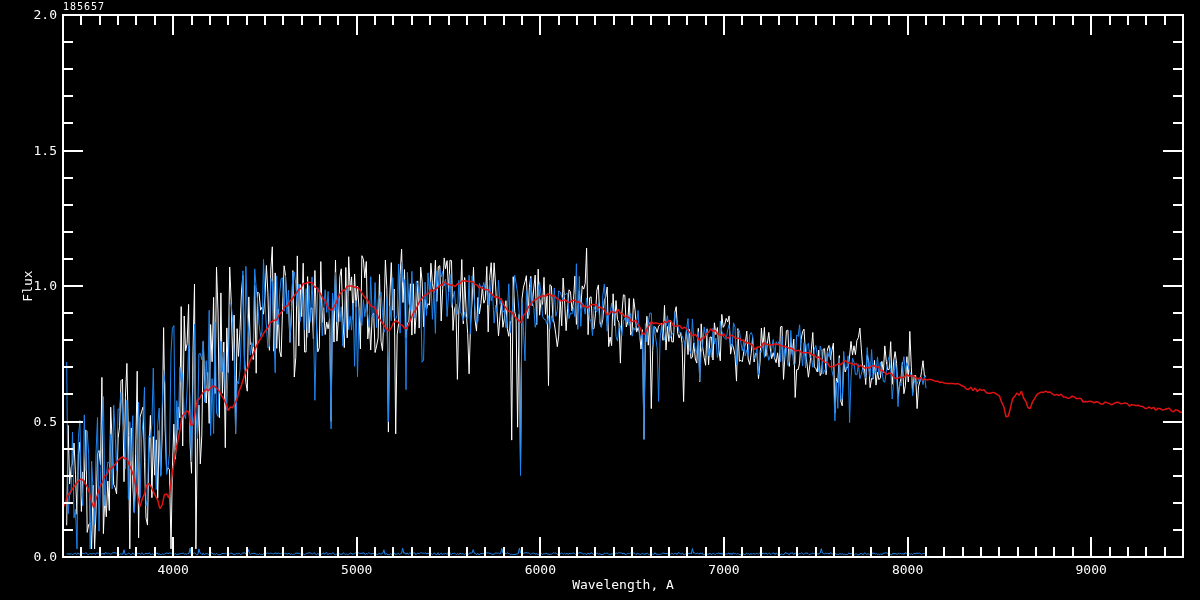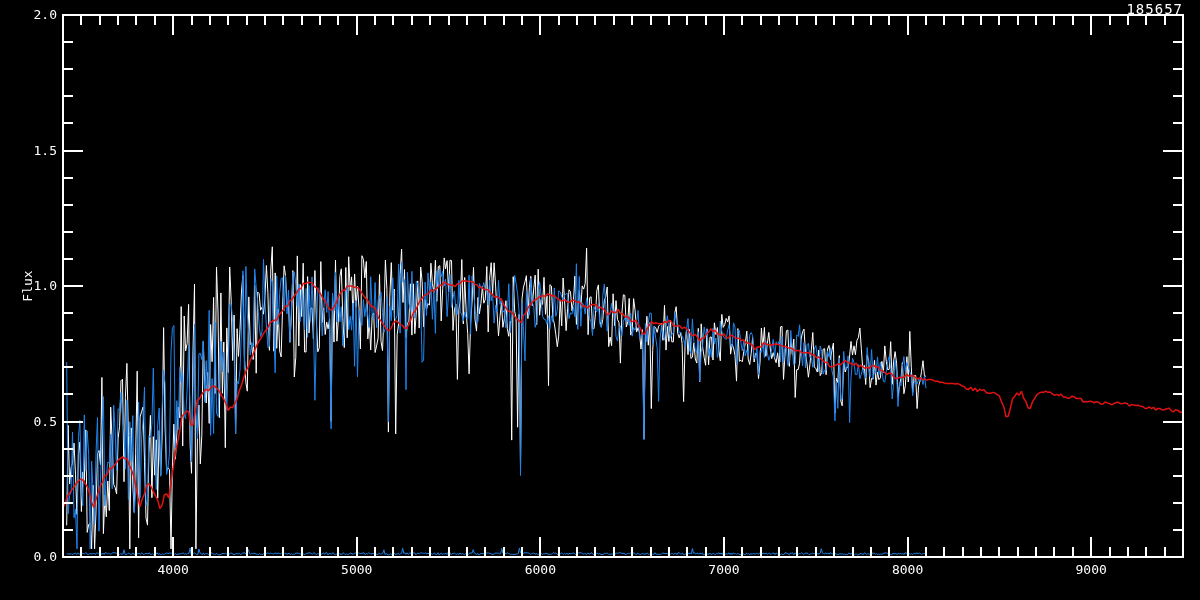--- a/index.html
+++ b/index.html
@@ -1,31 +1,32 @@
 <!DOCTYPE html>
 <html><head>
 <meta charset="utf-8">
 <style>
   html,body{margin:0;padding:0;background:#000;}
   .stage{position:relative;width:1200px;height:600px;background:#000;overflow:hidden;
          font-family:"DejaVu Sans Mono","Liberation Mono",monospace;color:#fff;}
-  .chart-title{position:absolute;top:1px;left:63px;width:1120px;text-align:right;
-               font-size:14px;letter-spacing:1px;}
+  .chart-title{position:absolute;top:1px;left:63px;width:1120px;text-align:left;
+               font-size:10px;letter-spacing:1px;}
   .x-label{position:absolute;top:577px;left:63px;width:1120px;text-align:center;font-size:13px;}
   .y-label{position:absolute;top:286px;left:27px;transform:translate(-50%,-50%) rotate(-90deg);
            font-size:13px;white-space:nowrap;}
   svg{position:absolute;top:0;left:0;}
   text{font-family:"DejaVu Sans Mono","Liberation Mono",monospace;}
 </style>
 </head>
 <body>
 
 <div class="stage">
   <div class="chart-title">185657</div>
   <div class="y-label">Flux</div>
+  <div class="x-label">Wavelength, A</div>
   <svg id="plot" width="1200" height="600" xmlns="http://www.w3.org/2000/svg">
       <polyline points="66.7,525.3 68.1,425.3 69.6,484.0 71.1,467.4 72.5,463.2 74.0,443.1 75.5,474.8 77.0,514.4 78.4,454.2 79.9,442.1 81.4,511.5 82.8,471.9 84.3,480.4 85.8,429.9 87.2,532.4 88.7,524.4 90.2,523.3 91.6,548.9 93.1,485.1 94.6,548.9 96.0,510.8 97.5,453.6 99.0,450.4 100.5,464.7 101.9,377.4 103.4,533.6 104.9,495.1 106.3,516.8 107.8,481.0 109.3,510.5 110.7,407.1 112.2,443.2 113.7,484.4 115.1,487.5 116.6,493.9 118.1,438.5 119.6,426.3 121.0,380.8 122.5,379.2 124.0,481.7 125.4,397.6 126.9,363.4 128.4,435.5 129.8,548.9 131.3,427.9 132.8,484.2 134.2,511.8 135.7,453.2 137.2,371.2 138.6,537.8 140.1,417.2 141.6,411.4 143.1,407.0 144.5,461.3 146.0,517.9 147.5,525.1 148.9,453.5 150.4,415.4 151.9,497.7 153.3,436.6 154.8,475.2 156.3,439.8 157.7,498.2 159.2,430.4 160.7,475.4 162.1,437.5 163.6,327.6 165.1,427.3 166.6,471.0 168.0,467.7 169.5,469.7 171.0,548.9 172.4,468.2 173.9,424.1 175.4,459.2 176.8,433.9 178.3,407.1 179.8,417.8 181.2,306.6 182.7,446.0 184.2,316.0 185.6,350.9 187.1,343.7 188.6,304.4 190.1,443.7 191.5,473.3 193.0,351.3 194.5,284.1 195.9,548.9 197.4,439.0 198.9,405.1 200.3,463.9 201.8,435.8 203.3,341.5 204.7,384.8 206.2,403.0 207.7,372.5 209.2,423.4 210.6,324.5 212.1,361.7 213.6,297.4 215.0,393.6 216.5,267.2 218.0,312.0 219.4,417.6 220.9,292.9 222.4,393.3 223.8,342.0 225.3,447.7 226.8,327.9 228.2,372.5 229.7,267.0 231.2,301.2 232.7,360.5 234.1,315.1 235.6,433.5 237.1,328.7 238.5,356.4 240.0,329.5 241.5,291.0 242.9,275.4 244.4,356.1 245.9,382.6 247.3,391.2 248.8,296.9 250.3,343.9 251.7,345.4 253.2,359.5 254.7,285.5 256.2,373.2 257.6,292.0 259.1,293.5 260.6,310.2 262.0,307.2 263.5,314.2 265.0,295.7 266.4,265.5 267.9,292.8 269.4,350.3 270.8,270.0 272.3,246.8 273.8,351.2 275.2,272.9 276.7,348.3 278.2,309.1 279.7,351.0 281.1,356.9 282.6,307.7 284.1,265.8 285.5,275.5 287.0,306.4 288.5,302.6 289.9,342.2 291.4,315.7 292.9,270.6 294.3,377.0 295.8,357.3 297.3,255.9 298.8,346.0 300.2,284.4 301.7,316.6 303.2,263.2 304.6,352.0 306.1,351.9 307.6,276.6 309.0,333.0 310.5,308.7 312.0,307.9 313.4,338.8 314.9,270.5 316.4,320.6 317.8,351.8 319.3,347.7 320.8,261.6 322.3,322.5 323.7,307.8 325.2,334.5 326.7,322.1 328.1,328.8 329.6,318.8 331.1,421.4 332.5,298.1 334.0,342.1 335.5,260.2 336.9,341.2 338.4,318.9 339.9,276.5 341.3,268.8 342.8,317.7 344.3,347.6 345.8,267.5 347.2,337.8 348.7,256.7 350.2,290.7 351.6,276.9 353.1,319.5 354.6,274.1 356.0,307.2 357.5,286.0 359.0,307.8 360.4,348.9 361.9,255.7 363.4,259.3 364.8,277.9 366.3,261.5 367.8,338.9 369.3,320.6 370.7,350.0 372.2,315.2 373.7,313.0 375.1,352.5 376.6,345.9 378.1,337.9 379.5,274.5 381.0,341.3 382.5,350.6 383.9,317.7 385.4,260.1 386.9,289.4 388.4,432.1 389.8,296.9 391.3,262.6 392.8,310.2 394.2,289.0 395.7,433.9 397.2,334.4 398.6,323.7 400.1,274.5 401.6,249.1 403.0,302.5 404.5,269.5 406.0,337.6 407.4,322.9 408.9,321.5 410.4,283.8 411.9,335.1 413.3,283.8 414.8,333.7 416.3,312.0 417.7,280.9 419.2,328.1 420.7,267.0 422.1,281.1 423.6,327.0 425.1,299.7 426.5,309.4 428.0,303.6 429.5,305.2 430.9,263.2 432.4,283.5 433.9,292.4 435.4,260.3 436.8,301.4 438.3,266.6 439.8,265.7 441.2,321.0 442.7,288.7 444.2,257.9 445.6,268.8 447.1,260.6 448.6,292.0 450.0,260.2 451.5,260.6 453.0,330.4 454.4,309.9 455.9,304.4 457.4,379.4 458.9,309.3 460.3,300.2 461.8,259.5 463.3,323.9 464.7,277.5 466.2,311.8 467.7,333.5 469.1,373.8 470.6,323.4 472.1,301.0 473.5,267.3 475.0,319.2 476.5,331.1 478.0,297.4 479.4,313.8 480.9,303.6 482.4,286.1 483.8,303.2 485.3,299.3 486.8,266.5 488.2,331.9 489.7,278.3 491.2,262.7 492.6,293.7 494.1,262.8 495.6,285.9 497.0,312.0 498.5,335.9 500.0,316.5 501.5,302.6 502.9,327.3 504.4,318.5 505.9,300.7 507.3,328.7 508.8,336.3 510.3,321.2 511.7,440.1 513.2,276.7 514.7,311.5 516.1,318.2 517.6,427.2 519.1,314.4 520.5,466.8 522.0,298.7 523.5,287.1 525.0,281.7 526.4,275.7 527.9,318.6 529.4,287.4 530.8,276.4 532.3,305.7 533.8,287.9 535.2,275.1 536.7,324.5 538.2,269.2 539.6,315.2 541.1,299.7 542.6,304.5 544.0,277.3 545.5,314.3 547.0,295.8 548.5,385.6 549.9,284.7 551.4,286.0 552.9,318.7 554.3,323.5 555.8,334.3 557.3,346.7 558.7,336.1 560.2,299.8 561.7,325.8 563.1,278.0 564.6,301.1 566.1,330.7 567.6,308.4 569.0,289.8 570.5,291.9 572.0,310.9 573.4,302.3 574.9,276.2 576.4,324.4 577.8,311.1 579.3,290.6 580.8,308.5 582.2,285.9 583.7,289.1 585.2,283.4 586.6,248.2 588.1,334.7 589.6,297.7 591.1,296.8 592.5,328.8 594.0,328.6 595.5,313.5 596.9,290.2 598.4,284.9 599.9,321.4 601.3,327.0 602.8,319.4 604.3,300.5 605.7,297.0 607.2,287.0 608.7,346.6 610.1,337.0 611.6,345.6 613.1,293.8 614.6,325.6 616.0,300.6 617.5,319.5 619.0,322.6 620.4,363.1 621.9,313.2 623.4,294.8 624.8,295.3 626.3,327.0 627.8,321.8 629.2,298.4 630.7,335.1 632.2,330.9 633.6,298.6 635.1,310.6 636.6,332.1 638.1,327.7 639.5,332.8 641.0,349.1 642.5,329.7 643.9,438.9 645.4,337.7 646.9,316.3 648.3,345.2 649.8,322.7 651.3,408.6 652.7,350.3 654.2,326.1 655.7,327.7 657.2,332.4 658.6,326.2 660.1,324.6 661.6,323.0 663.0,340.3 664.5,305.4 666.0,350.1 667.4,326.5 668.9,341.5 670.4,320.1 671.8,341.9 673.3,341.9 674.8,312.7 676.2,306.7 677.7,333.1 679.2,337.9 680.7,332.5 682.1,343.5 683.6,401.6 685.1,342.9 686.5,329.9 688.0,354.6 689.5,329.4 690.9,358.4 692.4,357.2 693.9,342.9 695.3,359.0 696.8,363.1 698.3,328.3 699.7,381.7 701.2,323.8 702.7,347.4 704.2,357.6 705.6,365.3 707.1,328.8 708.6,364.7 710.0,337.0 711.5,337.2 713.0,360.0 714.4,322.8 715.9,334.5 717.4,327.5 718.8,349.8 720.3,360.8 721.8,314.4 723.2,327.4 724.7,324.8 726.2,318.4 727.7,321.9 729.1,315.9 730.6,354.1 732.1,343.9 733.5,347.8 735.0,355.4 736.5,381.1 737.9,328.6 739.4,361.2 740.9,360.3 742.3,361.8 743.8,351.3 745.3,343.0 746.8,331.1 748.2,359.0 749.7,364.5 751.2,353.3 752.6,337.5 754.1,362.0 755.6,353.3 757.0,354.2 758.5,378.6 760.0,362.6 761.4,328.0 762.9,347.8 764.4,327.4 765.8,356.3 767.3,343.5 768.8,332.4 770.3,348.9 771.7,358.6 773.2,352.7 774.7,358.5 776.1,362.7 777.6,352.8 779.1,367.0 780.5,326.9 782.0,326.3 783.5,379.4 784.9,356.2 786.4,330.8 787.9,330.1 789.3,366.4 790.8,338.0 792.3,354.4 793.8,339.1 795.2,397.5 796.7,369.7 798.2,369.5 799.6,363.2 801.1,339.3 802.6,331.6 804.0,329.1 805.5,353.5 807.0,364.0 808.4,377.2 809.9,364.7 811.4,349.3 812.8,332.5 814.3,366.9 815.8,368.5 817.3,372.0 818.7,350.0 820.2,375.6 821.7,372.6 823.1,349.3 824.6,348.6 826.1,374.7 827.5,349.0 829.0,345.5 830.5,359.6 831.9,350.6 833.4,343.1 834.9,413.1 836.4,378.3 837.8,382.5 839.3,355.6 840.8,401.1 842.2,405.8 843.7,360.6 845.2,372.0 846.6,367.5 848.1,367.3 849.6,356.1 851.0,341.4 852.5,355.1 854.0,345.8 855.4,354.7 856.9,340.5 858.4,337.6 859.9,328.1 861.3,348.5 862.8,370.0 864.3,365.3 865.7,384.5 867.2,355.1 868.7,360.9 870.1,387.7 871.6,378.3 873.1,379.1 874.5,360.4 876.0,385.1 877.5,372.3 878.9,379.6 880.4,377.8 881.9,361.4 883.4,372.5 884.8,345.9 886.3,361.7 887.8,369.8 889.2,369.3 890.7,341.7 892.2,384.3 893.6,361.5 895.1,351.6 896.6,363.4 898.0,397.3 899.5,384.9 901.0,378.3 902.4,362.4 903.9,393.7 905.4,385.5 906.9,356.7 908.3,382.0 909.8,331.4 911.3,367.1 912.7,392.4 914.2,375.8 915.7,375.5 917.1,408.6 918.6,386.2 920.1,380.8 921.5,371.6 923.0,360.7 924.5,376.6 926.0,375.9" fill="none" stroke="#ffffff" stroke-width="1" stroke-linejoin="bevel"></polyline>
       <polyline points="66.7,362.0 68.1,513.9 69.6,495.2 71.1,492.4 72.5,432.1 74.0,517.8 75.5,509.0 77.0,548.9 78.4,437.7 79.9,420.4 81.4,492.5 82.8,505.6 84.3,414.9 85.8,470.7 87.2,430.8 88.7,454.7 90.2,548.9 91.6,461.0 93.1,490.9 94.6,524.4 96.0,453.1 97.5,417.5 99.0,531.2 100.5,478.0 101.9,440.5 103.4,396.6 104.9,505.9 106.3,476.4 107.8,462.1 109.3,463.1 110.7,434.2 112.2,488.8 113.7,405.2 115.1,431.2 116.6,470.7 118.1,408.8 119.6,410.2 121.0,392.6 122.5,416.4 124.0,432.7 125.4,469.1 126.9,400.2 128.4,499.3 129.8,421.8 131.3,461.2 132.8,415.6 134.2,513.1 135.7,491.7 137.2,452.4 138.6,402.0 140.1,497.9 141.6,438.6 143.1,420.3 144.5,387.0 146.0,505.9 147.5,498.7 148.9,435.8 150.4,437.7 151.9,424.3 153.3,368.0 154.8,449.0 156.3,489.7 157.7,425.0 159.2,408.0 160.7,476.3 162.1,408.4 163.6,370.0 165.1,383.5 166.6,474.4 168.0,467.4 169.5,453.2 171.0,352.2 172.4,328.3 173.9,325.5 175.4,447.9 176.8,400.7 178.3,429.9 179.8,367.3 181.2,382.2 182.7,373.5 184.2,414.8 185.6,418.6 187.1,390.0 188.6,345.5 190.1,420.0 191.5,462.0 193.0,389.2 194.5,324.1 195.9,411.2 197.4,438.7 198.9,354.0 200.3,353.3 201.8,359.6 203.3,340.9 204.7,402.2 206.2,360.7 207.7,391.7 209.2,310.3 210.6,435.5 212.1,378.6 213.6,433.5 215.0,322.0 216.5,412.9 218.0,416.5 219.4,377.8 220.9,341.3 222.4,371.7 223.8,352.2 225.3,390.3 226.8,409.3 228.2,365.4 229.7,304.1 231.2,303.6 232.7,322.1 234.1,350.7 235.6,433.6 237.1,381.2 238.5,383.8 240.0,369.8 241.5,327.9 242.9,270.8 244.4,369.0 245.9,266.4 247.3,313.8 248.8,333.5 250.3,355.1 251.7,342.4 253.2,346.9 254.7,268.9 256.2,287.9 257.6,300.5 259.1,324.7 260.6,336.5 262.0,331.9 263.5,259.4 265.0,302.5 266.4,326.0 267.9,347.7 269.4,346.5 270.8,278.6 272.3,281.7 273.8,331.3 275.2,372.8 276.7,275.9 278.2,324.6 279.7,293.2 281.1,278.7 282.6,277.9 284.1,311.2 285.5,275.8 287.0,313.9 288.5,290.0 289.9,342.5 291.4,310.7 292.9,271.9 294.3,272.1 295.8,284.2 297.3,306.2 298.8,284.0 300.2,321.5 301.7,288.4 303.2,306.2 304.6,329.7 306.1,288.6 307.6,337.4 309.0,285.5 310.5,321.6 312.0,276.9 313.4,321.1 314.9,400.3 316.4,333.4 317.8,287.8 319.3,292.4 320.8,307.3 322.3,335.8 323.7,309.6 325.2,289.8 326.7,312.5 328.1,291.5 329.6,325.1 331.1,428.9 332.5,293.0 334.0,310.7 335.5,272.5 336.9,321.9 338.4,295.1 339.9,321.7 341.3,306.7 342.8,346.0 344.3,333.7 345.8,291.2 347.2,285.8 348.7,329.7 350.2,316.2 351.6,330.2 353.1,303.0 354.6,366.3 356.0,300.5 357.5,376.7 359.0,309.8 360.4,318.6 361.9,325.5 363.4,299.5 364.8,316.7 366.3,304.3 367.8,315.3 369.3,327.4 370.7,276.7 372.2,314.6 373.7,318.6 375.1,282.5 376.6,327.6 378.1,299.8 379.5,297.6 381.0,292.2 382.5,312.3 383.9,332.6 385.4,328.4 386.9,297.5 388.4,421.7 389.8,305.9 391.3,320.8 392.8,277.8 394.2,317.5 395.7,319.4 397.2,314.9 398.6,263.9 400.1,333.1 401.6,262.3 403.0,282.2 404.5,279.5 406.0,389.7 407.4,272.3 408.9,302.8 410.4,310.7 411.9,271.3 413.3,315.9 414.8,317.8 416.3,281.1 417.7,284.1 419.2,293.9 420.7,302.0 422.1,362.2 423.6,360.0 425.1,282.2 426.5,315.5 428.0,272.9 429.5,294.0 430.9,281.9 432.4,319.3 433.9,289.0 435.4,333.4 436.8,271.0 438.3,287.4 439.8,269.0 441.2,276.9 442.7,271.4 444.2,285.9 445.6,279.1 447.1,316.5 448.6,292.9 450.0,274.3 451.5,307.5 453.0,298.0 454.4,291.0 455.9,310.6 457.4,314.4 458.9,280.4 460.3,311.7 461.8,314.9 463.3,320.8 464.7,311.8 466.2,318.2 467.7,318.8 469.1,275.2 470.6,334.1 472.1,276.0 473.5,288.1 475.0,309.0 476.5,323.5 478.0,321.2 479.4,283.5 480.9,287.8 482.4,288.8 483.8,282.5 485.3,290.3 486.8,289.3 488.2,305.0 489.7,279.9 491.2,300.9 492.6,294.1 494.1,323.1 495.6,305.1 497.0,311.7 498.5,280.4 500.0,304.3 501.5,298.6 502.9,312.4 504.4,310.4 505.9,327.7 507.3,314.3 508.8,283.8 510.3,332.7 511.7,316.2 513.2,301.1 514.7,275.2 516.1,283.5 517.6,293.7 519.1,312.0 520.5,475.5 522.0,302.3 523.5,330.4 525.0,360.9 526.4,290.8 527.9,311.6 529.4,315.1 530.8,278.2 532.3,302.4 533.8,307.4 535.2,327.3 536.7,321.2 538.2,289.6 539.6,281.9 541.1,295.8 542.6,316.5 544.0,319.2 545.5,319.7 547.0,324.2 548.5,315.7 549.9,328.8 551.4,315.7 552.9,321.9 554.3,287.9 555.8,316.3 557.3,310.4 558.7,290.8 560.2,292.1 561.7,296.7 563.1,300.1 564.6,295.3 566.1,293.7 567.6,293.6 569.0,318.6 570.5,312.9 572.0,314.1 573.4,307.3 574.9,316.6 576.4,263.7 577.8,329.3 579.3,276.4 580.8,326.3 582.2,302.7 583.7,305.3 585.2,314.1 586.6,297.9 588.1,308.6 589.6,318.4 591.1,321.4 592.5,335.5 594.0,306.6 595.5,310.6 596.9,311.6 598.4,303.1 599.9,323.9 601.3,327.5 602.8,295.6 604.3,284.2 605.7,304.8 607.2,331.1 608.7,314.9 610.1,314.2 611.6,303.2 613.1,314.2 614.6,310.5 616.0,336.4 617.5,341.1 619.0,328.3 620.4,325.8 621.9,335.6 623.4,321.3 624.8,318.1 626.3,321.8 627.8,314.9 629.2,325.4 630.7,313.5 632.2,336.2 633.6,327.5 635.1,330.3 636.6,321.9 638.1,310.4 639.5,338.3 641.0,335.3 642.5,334.7 643.9,439.8 645.4,323.7 646.9,342.0 648.3,322.8 649.8,313.1 651.3,313.2 652.7,345.0 654.2,326.2 655.7,337.9 657.2,348.2 658.6,401.4 660.1,338.0 661.6,325.1 663.0,334.4 664.5,340.2 666.0,326.7 667.4,315.7 668.9,329.8 670.4,338.1 671.8,334.1 673.3,333.4 674.8,312.9 676.2,320.6 677.7,324.2 679.2,332.7 680.7,332.7 682.1,336.2 683.6,339.4 685.1,346.5 686.5,329.9 688.0,318.6 689.5,350.4 690.9,353.5 692.4,318.9 693.9,341.8 695.3,349.6 696.8,353.0 698.3,331.9 699.7,381.2 701.2,352.1 702.7,344.3 704.2,327.0 705.6,336.1 707.1,329.4 708.6,355.8 710.0,348.0 711.5,357.3 713.0,328.3 714.4,344.1 715.9,338.1 717.4,357.5 718.8,350.7 720.3,321.1 721.8,331.5 723.2,336.1 724.7,338.4 726.2,339.4 727.7,329.9 729.1,324.7 730.6,344.3 732.1,347.3 733.5,322.8 735.0,327.1 736.5,364.7 737.9,330.0 739.4,330.5 740.9,342.6 742.3,350.8 743.8,341.4 745.3,355.9 746.8,349.9 748.2,355.8 749.7,335.0 751.2,332.5 752.6,335.9 754.1,359.0 755.6,357.1 757.0,347.6 758.5,374.5 760.0,350.6 761.4,352.3 762.9,343.6 764.4,357.5 765.8,341.2 767.3,352.8 768.8,360.3 770.3,355.6 771.7,348.9 773.2,339.4 774.7,357.7 776.1,341.8 777.6,344.5 779.1,341.5 780.5,361.7 782.0,336.3 783.5,363.0 784.9,348.4 786.4,347.8 787.9,365.4 789.3,361.8 790.8,330.4 792.3,350.8 793.8,364.9 795.2,363.5 796.7,334.9 798.2,336.4 799.6,324.8 801.1,350.5 802.6,366.0 804.0,342.6 805.5,368.0 807.0,344.8 808.4,343.3 809.9,357.7 811.4,357.6 812.8,367.3 814.3,349.0 815.8,345.5 817.3,355.4 818.7,371.6 820.2,346.1 821.7,351.2 823.1,374.1 824.6,370.1 826.1,370.5 827.5,350.9 829.0,356.8 830.5,347.7 831.9,370.6 833.4,377.0 834.9,420.8 836.4,381.0 837.8,408.4 839.3,358.0 840.8,399.8 842.2,399.3 843.7,351.4 845.2,368.7 846.6,369.7 848.1,355.8 849.6,422.6 851.0,378.3 852.5,358.2 854.0,362.4 855.4,374.6 856.9,374.6 858.4,364.5 859.9,378.7 861.3,374.3 862.8,368.5 864.3,375.3 865.7,378.0 867.2,347.5 868.7,366.5 870.1,376.8 871.6,349.6 873.1,378.6 874.5,370.6 876.0,372.7 877.5,356.9 878.9,374.7 880.4,362.0 881.9,370.2 883.4,381.5 884.8,382.1 886.3,371.7 887.8,361.1 889.2,356.5 890.7,368.3 892.2,399.0 893.6,383.2 895.1,359.9 896.6,372.7 898.0,406.6 899.5,382.8 901.0,385.9 902.4,366.1 903.9,356.6 905.4,372.2 906.9,362.6 908.3,366.6 909.8,371.6 911.3,375.9 912.7,395.7 914.2,380.5 915.7,383.7 917.1,384.2 918.6,379.3 920.1,380.7 921.5,377.1 923.0,384.6 924.5,375.8 926.0,388.3" fill="none" stroke="#1f85ee" stroke-width="1" stroke-linejoin="bevel"></polyline>
       <polyline points="66.7,553.9 67.8,553.8 68.9,553.9 70.0,554.4 71.1,553.4 72.2,554.5 73.3,554.1 74.4,553.4 75.5,553.2 76.6,554.5 77.7,552.8 78.8,554.1 79.9,553.9 81.0,554.0 82.1,553.3 83.2,553.4 84.3,553.9 85.4,553.0 86.5,552.9 87.6,554.5 88.7,554.5 89.8,553.5 90.9,553.8 92.0,554.1 93.1,553.3 94.2,553.4 95.3,554.6 96.4,552.9 97.5,553.1 98.6,553.4 99.7,553.5 100.8,553.5 101.9,554.3 103.0,553.1 104.1,554.6 105.2,552.7 106.3,552.8 107.4,554.0 108.5,553.1 109.6,553.8 110.7,554.2 111.8,553.6 112.9,552.7 114.0,552.7 115.1,553.0 116.2,553.0 117.3,553.8 118.4,554.8 119.6,554.4 120.7,553.8 121.8,554.2 122.9,554.0 124.0,549.8 125.1,554.5 126.2,554.4 127.3,554.2 128.4,553.1 129.5,553.4 130.6,554.7 131.7,554.4 132.8,552.8 133.9,554.4 135.0,554.2 136.1,553.6 137.2,553.4 138.3,553.6 139.4,553.5 140.5,554.5 141.6,552.8 142.7,553.5 143.8,554.8 144.9,553.6 146.0,553.4 147.1,553.5 148.2,553.9 149.3,552.7 150.4,554.4 151.5,554.3 152.6,553.8 153.7,554.8 154.8,554.7 155.9,554.2 157.0,552.7 158.1,554.4 159.2,553.6 160.3,554.5 161.4,554.5 162.5,553.8 163.6,554.5 164.7,554.0 165.8,553.3 166.9,552.9 168.0,553.7 169.1,553.1 170.2,553.0 171.3,553.3 172.4,552.8 173.5,553.6 174.6,554.1 175.7,553.7 176.8,554.7 177.9,554.0 179.0,554.3 180.1,553.7 181.2,553.5 182.3,553.4 183.4,552.9 184.5,554.3 185.6,553.6 186.8,554.4 187.9,553.3 189.0,553.4 190.1,548.1 191.2,554.8 192.3,554.0 193.4,553.5 194.5,552.8 195.6,553.7 196.7,554.6 197.8,554.7 198.9,549.0 200.0,552.8 201.1,553.5 202.2,554.8 203.3,552.9 204.4,554.5 205.5,553.8 206.6,553.6 207.7,553.7 208.8,554.6 209.9,554.3 211.0,552.8 212.1,553.1 213.2,554.1 214.3,553.9 215.4,554.6 216.5,553.2 217.6,554.5 218.7,554.8 219.8,554.5 220.9,554.4 222.0,553.7 223.1,553.3 224.2,553.9 225.3,553.1 226.4,553.7 227.5,553.0 228.6,554.2 229.7,554.1 230.8,552.9 231.9,553.3 233.0,554.2 234.1,554.3 235.2,554.6 236.3,553.2 237.4,554.3 238.5,552.9 239.6,554.0 240.7,554.6 241.8,553.7 242.9,552.9 244.0,552.9 245.1,552.9 246.2,554.3 247.3,552.7 248.4,549.6 249.5,553.6 250.6,554.2 251.7,553.2 252.8,553.6 254.0,553.2 255.1,553.6 256.2,554.0 257.3,554.3 258.4,554.5 259.5,553.4 260.6,554.5 261.7,554.2 262.8,554.8 263.9,553.3 265.0,553.0 266.1,553.6 267.2,553.0 268.3,553.2 269.4,553.6 270.5,553.2 271.6,553.4 272.7,553.8 273.8,554.0 274.9,553.1 276.0,553.1 277.1,553.7 278.2,553.0 279.3,553.4 280.4,553.7 281.5,553.1 282.6,553.9 283.7,554.5 284.8,553.4 285.9,553.3 287.0,554.3 288.1,553.7 289.2,553.1 290.3,554.7 291.4,553.6 292.5,554.5 293.6,554.3 294.7,554.2 295.8,552.8 296.9,553.3 298.0,553.3 299.1,553.1 300.2,554.0 301.3,554.0 302.4,554.4 303.5,554.0 304.6,554.7 305.7,554.1 306.8,553.2 307.9,553.3 309.0,552.8 310.1,552.9 311.2,553.4 312.3,554.3 313.4,553.1 314.5,552.7 315.6,554.4 316.7,554.5 317.8,553.5 318.9,554.2 320.0,553.8 321.2,554.3 322.3,553.8 323.4,552.7 324.5,554.4 325.6,552.8 326.7,552.7 327.8,554.7 328.9,553.9 330.0,553.2 331.1,554.4 332.2,553.1 333.3,552.8 334.4,554.5 335.5,554.7 336.6,554.0 337.7,553.8 338.8,552.9 339.9,554.3 341.0,554.0 342.1,554.5 343.2,552.8 344.3,553.6 345.4,554.6 346.5,554.0 347.6,554.8 348.7,554.2 349.8,553.4 350.9,553.0 352.0,554.1 353.1,554.0 354.2,553.9 355.3,552.8 356.4,552.8 357.5,553.0 358.6,552.9 359.7,553.4 360.8,553.5 361.9,553.2 363.0,553.1 364.1,552.9 365.2,554.7 366.3,553.5 367.4,553.9 368.5,552.8 369.6,553.4 370.7,553.8 371.8,553.8 372.9,553.4 374.0,553.7 375.1,554.3 376.2,554.2 377.3,554.6 378.4,553.9 379.5,553.3 380.6,554.0 381.7,553.9 382.8,553.1 383.9,549.8 385.0,554.5 386.1,553.5 387.2,554.4 388.4,554.6 389.5,554.8 390.6,553.6 391.7,554.6 392.8,554.4 393.9,552.7 395.0,554.3 396.1,554.2 397.2,554.1 398.3,553.2 399.4,554.4 400.5,553.8 401.6,553.3 402.7,548.3 403.8,553.3 404.9,552.8 406.0,554.3 407.1,552.8 408.2,554.4 409.3,553.3 410.4,552.8 411.5,554.8 412.6,553.8 413.7,552.8 414.8,552.9 415.9,554.8 417.0,553.5 418.1,553.1 419.2,553.9 420.3,552.9 421.4,552.9 422.5,553.2 423.6,553.2 424.7,553.4 425.8,552.7 426.9,554.1 428.0,552.9 429.1,554.3 430.2,554.0 431.3,553.5 432.4,554.5 433.5,553.4 434.6,552.9 435.7,554.5 436.8,554.6 437.9,552.7 439.0,554.7 440.1,554.3 441.2,552.9 442.3,554.5 443.4,553.8 444.5,554.1 445.6,552.9 446.7,554.4 447.8,553.9 448.9,549.5 450.0,553.1 451.1,554.8 452.2,553.5 453.3,553.5 454.4,553.1 455.6,554.0 456.7,554.4 457.8,553.5 458.9,554.7 460.0,553.0 461.1,554.1 462.2,553.7 463.3,553.9 464.4,554.8 465.5,553.6 466.6,554.3 467.7,554.0 468.8,554.2 469.9,552.7 471.0,553.3 472.1,552.9 473.2,549.6 474.3,553.1 475.4,553.4 476.5,554.8 477.6,553.1 478.7,554.7 479.8,554.6 480.9,553.2 482.0,553.8 483.1,553.6 484.2,553.5 485.3,554.0 486.4,553.1 487.5,552.9 488.6,553.0 489.7,553.5 490.8,553.1 491.9,554.6 493.0,554.2 494.1,554.3 495.2,553.0 496.3,553.0 497.4,553.3 498.5,553.2 499.6,553.8 500.7,553.4 501.8,548.4 502.9,553.3 504.0,553.3 505.1,553.2 506.2,553.7 507.3,552.8 508.4,553.5 509.5,553.6 510.6,554.8 511.7,554.2 512.8,554.7 513.9,554.3 515.0,554.5 516.1,554.1 517.2,553.9 518.3,553.6 519.4,548.0 520.5,552.7 521.6,553.6 522.8,553.5 523.9,553.3 525.0,552.7 526.1,552.7 527.2,553.0 528.3,552.8 529.4,553.4 530.5,554.2 531.6,553.7 532.7,553.2 533.8,553.3 534.9,553.8 536.0,554.1 537.1,553.6 538.2,554.7 539.3,553.4 540.4,553.2 541.5,553.3 542.6,554.6 543.7,553.6 544.8,554.0 545.9,552.9 547.0,554.2 548.1,553.8 549.2,554.6 550.3,554.2 551.4,554.3 552.5,553.4 553.6,552.7 554.7,553.3 555.8,552.9 556.9,554.0 558.0,554.5 559.1,553.3 560.2,554.0 561.3,553.0 562.4,553.3 563.5,554.3 564.6,553.3 565.7,554.3 566.8,553.0 567.9,554.6 569.0,553.6 570.1,553.5 571.2,553.8 572.3,553.3 573.4,553.0 574.5,553.4 575.6,554.7 576.7,553.2 577.8,553.5 578.9,552.9 580.0,552.8 581.1,552.7 582.2,553.6 583.3,554.1 584.4,553.7 585.5,553.9 586.6,554.7 587.7,553.0 588.8,553.6 590.0,554.1 591.1,552.7 592.2,553.2 593.3,554.5 594.4,553.9 595.5,552.9 596.6,553.4 597.7,553.3 598.8,554.2 599.9,553.6 601.0,554.6 602.1,554.4 603.2,554.7 604.3,553.1 605.4,553.5 606.5,553.2 607.6,553.2 608.7,554.3 609.8,554.2 610.9,554.1 612.0,554.1 613.1,553.8 614.2,553.1 615.3,553.9 616.4,552.7 617.5,553.9 618.6,552.7 619.7,552.7 620.8,553.1 621.9,553.0 623.0,553.8 624.1,553.0 625.2,554.6 626.3,554.3 627.4,553.5 628.5,553.4 629.6,553.6 630.7,552.8 631.8,553.0 632.9,553.0 634.0,553.0 635.1,553.6 636.2,554.8 637.3,553.1 638.4,553.7 639.5,554.2 640.6,554.3 641.7,553.9 642.8,553.2 643.9,554.5 645.0,553.8 646.1,554.0 647.2,553.1 648.3,554.1 649.4,554.3 650.5,554.1 651.6,554.5 652.7,554.0 653.8,554.5 654.9,552.7 656.0,554.0 657.2,554.3 658.3,554.3 659.4,554.4 660.5,554.3 661.6,553.8 662.7,553.1 663.8,553.2 664.9,553.6 666.0,553.4 667.1,553.8 668.2,553.6 669.3,554.1 670.4,554.5 671.5,553.2 672.6,553.6 673.7,554.3 674.8,553.5 675.9,553.2 677.0,554.6 678.1,552.7 679.2,552.9 680.3,553.8 681.4,554.0 682.5,553.0 683.6,554.8 684.7,554.6 685.8,553.9 686.9,554.7 688.0,553.1 689.1,553.8 690.2,552.9 691.3,554.1 692.4,548.5 693.5,553.2 694.6,552.7 695.7,554.1 696.8,553.4 697.9,553.2 699.0,554.3 700.1,552.9 701.2,553.9 702.3,553.0 703.4,554.8 704.5,554.5 705.6,554.8 706.7,554.5 707.8,554.0 708.9,554.2 710.0,553.0 711.1,554.5 712.2,554.0 713.3,553.4 714.4,554.1 715.5,554.6 716.6,553.3 717.7,554.0 718.8,552.7 719.9,554.2 721.0,552.9 722.1,554.6 723.2,552.7 724.4,554.0 725.5,554.2 726.6,553.7 727.7,554.3 728.8,552.8 729.9,554.5 731.0,553.1 732.1,554.6 733.2,552.9 734.3,553.6 735.4,553.5 736.5,554.2 737.6,553.6 738.7,553.9 739.8,554.7 740.9,554.6 742.0,554.7 743.1,553.6 744.2,554.4 745.3,554.7 746.4,553.1 747.5,553.8 748.6,553.8 749.7,554.8 750.8,553.2 751.9,554.5 753.0,553.4 754.1,554.0 755.2,554.0 756.3,553.5 757.4,553.3 758.5,554.3 759.6,552.9 760.7,553.9 761.8,554.5 762.9,552.9 764.0,553.6 765.1,553.9 766.2,552.9 767.3,554.3 768.4,553.4 769.5,553.0 770.6,554.7 771.7,553.6 772.8,553.2 773.9,553.0 775.0,554.5 776.1,552.9 777.2,553.8 778.3,554.5 779.4,553.5 780.5,554.8 781.6,553.7 782.7,554.4 783.8,554.6 784.9,552.9 786.0,552.8 787.1,553.5 788.2,553.8 789.3,554.8 790.4,553.0 791.6,553.2 792.7,552.8 793.8,554.7 794.9,553.0 796.0,553.6 797.1,554.1 798.2,554.3 799.3,553.5 800.4,553.8 801.5,552.8 802.6,553.3 803.7,554.6 804.8,553.3 805.9,553.2 807.0,553.0 808.1,553.6 809.2,554.7 810.3,553.9 811.4,553.9 812.5,553.2 813.6,553.6 814.7,553.4 815.8,552.7 816.9,553.4 818.0,554.2 819.1,553.8 820.2,553.1 821.3,548.7 822.4,553.0 823.5,553.5 824.6,554.1 825.7,552.9 826.8,553.7 827.9,553.0 829.0,554.2 830.1,552.7 831.2,553.3 832.3,553.8 833.4,554.1 834.5,554.8 835.6,553.4 836.7,554.3 837.8,554.3 838.9,554.4 840.0,553.4 841.1,554.4 842.2,553.6 843.3,554.5 844.4,554.2 845.5,554.4 846.6,554.5 847.7,554.4 848.8,552.9 849.9,553.8 851.0,553.7 852.1,553.0 853.2,554.5 854.3,554.8 855.4,554.0 856.5,554.0 857.6,554.8 858.8,554.7 859.9,554.0 861.0,553.3 862.1,554.1 863.2,554.7 864.3,552.9 865.4,553.2 866.5,554.6 867.6,553.8 868.7,553.9 869.8,554.3 870.9,554.3 872.0,553.2 873.1,553.2 874.2,553.2 875.3,554.1 876.4,553.5 877.5,554.8 878.6,553.9 879.7,554.8 880.8,553.7 881.9,554.5 883.0,553.5 884.1,553.1 885.2,553.1 886.3,552.7 887.4,553.2 888.5,554.7 889.6,553.6 890.7,554.5 891.8,554.8 892.9,553.2 894.0,553.6 895.1,553.7 896.2,553.8 897.3,554.5 898.4,552.9 899.5,554.0 900.6,553.5 901.7,554.1 902.8,553.2 903.9,554.6 905.0,552.8 906.1,553.2 907.2,553.4 908.3,553.8 909.4,553.8 910.5,554.3 911.6,553.6 912.7,554.6 913.8,553.4 914.9,553.3 916.0,553.9 917.1,552.7 918.2,554.0 919.3,552.9 920.4,553.4 921.5,554.7 922.6,553.7 923.7,553.5 924.8,553.5 926.0,553.2" fill="none" stroke="#1f85ee" stroke-width="1" stroke-linejoin="bevel"></polyline>
       <polyline points="63.0,507.4 65.2,503.3 67.4,495.9 69.6,493.0 71.8,489.8 74.0,486.9 76.2,483.4 78.4,481.0 80.6,479.0 82.8,480.0 85.0,483.4 87.2,486.5 89.4,492.6 91.6,501.9 93.8,507.5 96.0,499.4 98.3,492.3 100.5,485.1 102.7,482.1 104.9,475.6 107.1,474.5 109.3,468.4 111.5,468.4 113.7,466.0 115.9,463.4 118.1,460.2 120.3,458.4 122.5,456.8 124.7,458.6 126.9,458.4 129.1,464.7 131.3,469.3 133.5,475.8 135.7,485.3 137.9,497.2 140.1,506.6 142.3,498.8 144.5,493.7 146.7,485.1 148.9,483.8 151.1,486.8 153.3,491.6 155.5,495.8 157.7,500.1 159.9,508.6 162.1,505.2 164.4,494.7 166.6,493.9 168.8,498.0 171.0,482.3 173.2,467.8 175.4,452.7 177.6,442.1 179.8,430.8 182.0,416.4 184.2,414.0 186.4,411.3 188.6,411.6 190.8,425.1 193.0,424.8 195.2,411.2 197.4,400.4 199.6,398.6 201.8,394.2 204.0,391.6 206.2,389.0 208.4,390.8 210.6,387.9 212.8,386.1 215.0,386.4 217.2,388.6 219.4,391.5 221.6,395.7 223.8,399.1 226.0,404.0 228.2,410.5 230.4,407.0 232.7,407.7 234.9,403.3 237.1,398.8 239.3,390.8 241.5,385.0 243.7,377.9 245.9,371.2 248.1,367.0 250.3,360.1 252.5,355.9 254.7,350.2 256.9,345.0 259.1,340.8 261.3,337.5 263.5,333.7 265.7,330.5 267.9,327.6 270.1,322.5 272.3,321.3 274.5,320.3 276.7,320.0 278.9,315.1 281.1,312.6 283.3,309.6 285.5,305.9 287.7,306.0 289.9,300.7 292.1,299.4 294.3,295.7 296.5,293.1 298.8,289.1 301.0,288.5 303.2,283.3 305.4,283.8 307.6,282.3 309.8,282.5 312.0,282.6 314.2,286.6 316.4,287.5 318.6,290.6 320.8,294.5 323.0,298.5 325.2,301.0 327.4,306.2 329.6,309.4 331.8,310.1 334.0,306.9 336.2,302.9 338.4,296.5 340.6,293.1 342.8,290.3 345.0,290.2 347.2,286.2 349.4,286.1 351.6,285.9 353.8,287.2 356.0,286.9 358.2,288.0 360.4,290.4 362.6,294.2 364.8,297.4 367.1,299.7 369.3,303.5 371.5,306.5 373.7,306.8 375.9,309.8 378.1,317.0 380.3,320.3 382.5,323.1 384.7,326.5 386.9,329.3 389.1,330.9 391.3,327.7 393.5,322.8 395.7,320.7 397.9,322.0 400.1,324.6 402.3,325.2 404.5,328.3 406.7,328.3 408.9,324.5 411.1,318.7 413.3,312.9 415.5,310.6 417.7,305.5 419.9,300.7 422.1,298.1 424.3,295.7 426.5,294.4 428.7,293.4 430.9,289.9 433.2,291.2 435.4,289.5 437.6,287.7 439.8,285.1 442.0,285.4 444.2,281.9 446.4,283.5 448.6,284.4 450.8,285.3 453.0,285.1 455.2,286.6 457.4,283.8 459.6,283.9 461.8,281.3 464.0,280.7 466.2,281.0 468.4,281.5 470.6,281.6 472.8,281.8 475.0,284.4 477.2,285.0 479.4,288.0 481.6,287.1 483.8,289.3 486.0,289.6 488.2,289.7 490.4,292.9 492.6,294.9 494.8,297.3 497.0,296.7 499.2,298.1 501.5,299.6 503.7,304.8 505.9,307.7 508.1,311.1 510.3,311.4 512.5,313.2 514.7,316.4 516.9,318.8 519.1,320.9 521.3,322.7 523.5,315.3 525.7,313.4 527.9,307.9 530.1,304.8 532.3,302.0 534.5,300.2 536.7,299.1 538.9,297.1 541.1,296.2 543.3,295.8 545.5,296.4 547.7,293.8 549.9,294.6 552.1,296.0 554.3,295.5 556.5,298.1 558.7,299.3 560.9,301.0 563.1,300.6 565.3,299.8 567.6,302.3 569.8,302.0 572.0,300.7 574.2,300.0 576.4,302.1 578.6,301.8 580.8,303.6 583.0,306.5 585.2,306.0 587.4,307.8 589.6,306.4 591.8,304.3 594.0,304.7 596.2,304.4 598.4,307.8 600.6,307.2 602.8,308.6 605.0,310.7 607.2,314.8 609.4,313.6 611.6,310.9 613.8,312.8 616.0,312.3 618.2,309.4 620.4,313.4 622.6,313.8 624.8,316.7 627.0,316.3 629.2,318.0 631.4,321.6 633.6,321.3 635.9,320.3 638.1,324.8 640.3,327.9 642.5,333.8 644.7,334.2 646.9,329.3 649.1,325.6 651.3,321.5 653.5,323.6 655.7,322.8 657.9,323.6 660.1,323.7 662.3,324.4 664.5,321.5 666.7,322.6 668.9,320.5 671.1,321.3 673.3,325.6 675.5,326.3 677.7,325.6 679.9,325.7 682.1,328.7 684.3,327.2 686.5,328.6 688.7,331.3 690.9,334.0 693.1,335.8 695.3,334.3 697.5,337.3 699.7,340.8 702.0,338.3 704.2,337.9 706.4,334.0 708.6,332.2 710.8,328.7 713.0,331.5 715.2,330.4 717.4,333.7 719.6,334.5 721.8,335.7 724.0,333.8 726.2,337.6 728.4,338.1 730.6,335.2 732.8,335.8 735.0,338.0 737.2,338.2 739.4,338.2 741.6,340.8 743.8,340.0 746.0,343.2 748.2,342.8 750.4,344.0 752.6,345.1 754.8,349.7 757.0,347.2 759.2,346.8 761.4,346.9 763.6,342.6 765.8,344.0 768.0,344.7 770.3,344.7 772.5,345.0 774.7,343.9 776.9,344.3 779.1,344.7 781.3,345.6 783.5,346.4 785.7,346.3 787.9,347.7 790.1,348.0 792.3,348.6 794.5,350.6 796.7,350.8 798.9,350.3 801.1,352.1 803.3,353.0 805.5,352.6 807.7,352.7 809.9,353.0 812.1,354.9 814.3,354.9 816.5,357.8 818.7,357.0 820.9,358.9 823.1,360.8 825.3,362.6 827.5,362.6 829.7,366.8 831.9,366.8 834.1,366.2 836.4,364.7 838.6,363.7 840.8,364.7 843.0,362.4 845.2,360.6 847.4,362.1 849.6,363.4 851.8,363.2 854.0,365.2 856.2,363.2 858.4,367.2 860.6,365.1 862.8,366.9 865.0,368.3 867.2,367.3 869.4,368.3 871.6,366.0 873.8,365.4 876.0,367.2 878.2,366.5 880.4,370.6 882.6,370.4 884.8,372.7 887.0,374.3 889.2,372.9 891.4,373.7 893.6,376.9 895.8,378.7 898.0,378.0 900.2,377.1 902.4,377.9 904.7,376.5 906.9,374.4 909.1,376.3 911.3,375.7 913.5,375.7 915.7,377.7 917.9,379.0 920.1,377.5 922.3,380.0 924.5,379.0 926.7,379.9 928.9,379.6 931.1,379.5 933.3,380.3 935.5,381.4 937.7,381.1 939.9,382.5 942.1,382.1 944.3,383.1 946.5,383.4 948.7,383.6 950.9,383.6 953.1,383.5 955.3,383.9 957.5,383.6 959.7,384.4 961.9,385.8 964.1,386.6 966.3,389.1 968.5,389.4 970.8,387.2 973.0,390.5 975.2,388.1 977.4,391.6 979.6,389.2 981.8,390.4 984.0,389.8 986.2,392.5 988.4,393.3 990.6,393.3 992.8,392.4 995.0,393.0 997.2,394.6 999.4,395.9 1001.6,402.1 1003.8,406.7 1006.0,416.8 1008.2,416.3 1010.4,408.2 1012.6,398.7 1014.8,396.2 1017.0,393.0 1019.2,395.3 1021.4,391.2 1023.6,398.0 1025.8,401.3 1028.0,407.7 1030.2,408.5 1032.4,401.9 1034.6,398.7 1036.8,394.7 1039.1,393.1 1041.3,392.1 1043.5,392.4 1045.7,391.1 1047.9,392.3 1050.1,392.0 1052.3,393.9 1054.5,395.2 1056.7,394.4 1058.9,395.6 1061.1,394.1 1063.3,396.9 1065.5,396.9 1067.7,398.3 1069.9,397.9 1072.1,396.2 1074.3,396.9 1076.5,398.6 1078.7,398.6 1080.9,398.5 1083.1,402.0 1085.3,401.6 1087.5,401.8 1089.7,401.3 1091.9,401.4 1094.1,402.8 1096.3,401.8 1098.5,402.3 1100.7,403.9 1102.9,404.1 1105.2,402.0 1107.4,402.9 1109.6,403.6 1111.8,404.8 1114.0,403.5 1116.2,402.4 1118.4,402.3 1120.6,403.7 1122.8,403.5 1125.0,402.9 1127.2,403.4 1129.4,406.1 1131.6,404.5 1133.8,405.1 1136.0,405.5 1138.2,405.2 1140.4,406.3 1142.6,406.5 1144.8,408.2 1147.0,408.4 1149.2,406.8 1151.4,408.7 1153.6,407.3 1155.8,410.2 1158.0,408.4 1160.2,408.6 1162.4,410.1 1164.6,409.5 1166.8,408.8 1169.0,408.1 1171.2,410.6 1173.5,411.8 1175.7,409.8 1177.9,410.4 1180.1,412.2 1182.3,412.3" fill="none" stroke="#e01212" stroke-width="1.5" stroke-linejoin="bevel"></polyline>
       <rect x="63" y="15" width="1120" height="542" fill="none" stroke="#ffffff" stroke-width="2" shape-rendering="crispEdges"></rect>
       <line x1="173.1639344262295" y1="557" x2="173.1639344262295" y2="537" stroke="#ffffff" stroke-width="2" shape-rendering="crispEdges"></line>
       <line x1="173.1639344262295" y1="15" x2="173.1639344262295" y2="35" stroke="#ffffff" stroke-width="2" shape-rendering="crispEdges"></line>
       <text x="173.1639344262295" y="574" fill="#ffffff" font-size="13" text-anchor="middle">4000</text>
       <line x1="356.77049180327873" y1="557" x2="356.77049180327873" y2="537" stroke="#ffffff" stroke-width="2" shape-rendering="crispEdges"></line>

